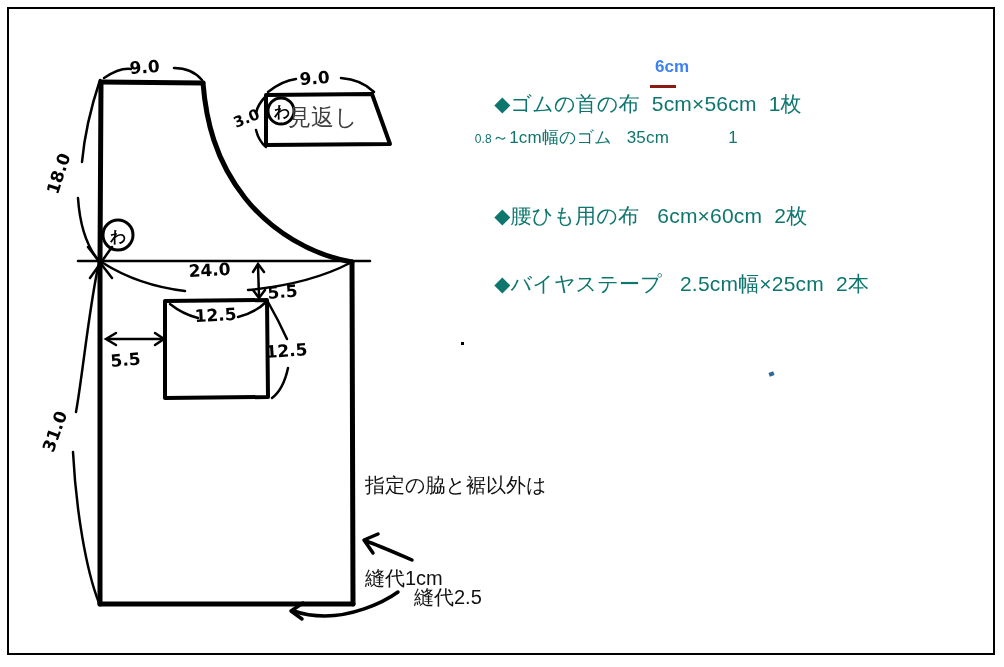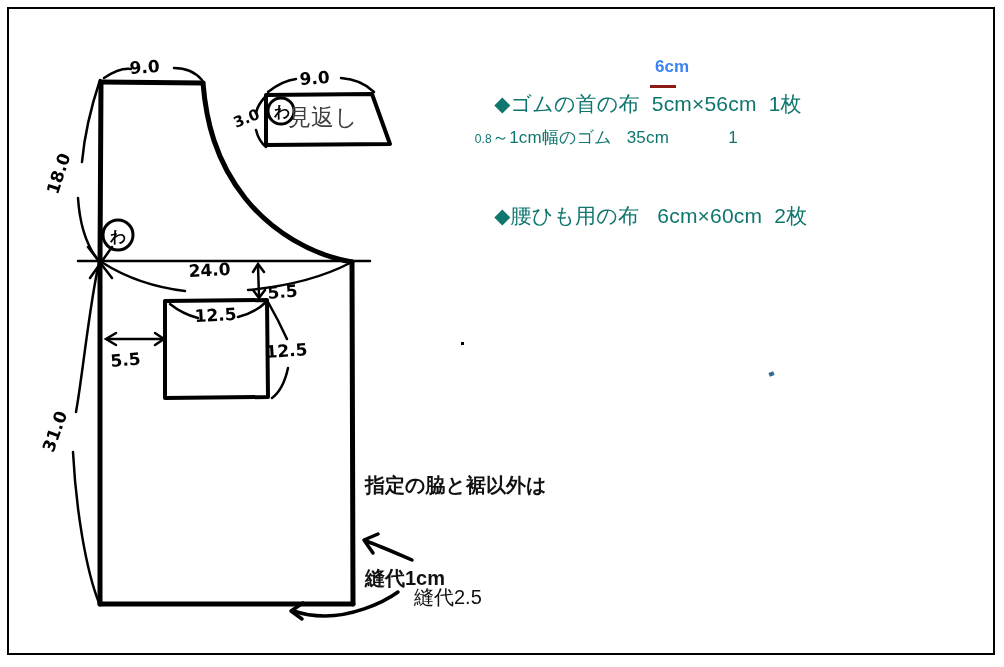--- a/index.html
+++ b/index.html
@@ -49,21 +49,20 @@
     vertical-align: baseline;
   }
   #note-block {
     position: absolute;
     left: 365px;
     top: 408px;
     color: #111111;
     font-size: 20px;
     line-height: 31px;
     white-space: pre;
-    font-weight: bold;
   }
   #seam-note {
     position: absolute;
     left: 414px;
     top: 551px;
     color: #111111;
     font-size: 20px;
     line-height: 1;
     white-space: pre;
     margin-top: 36px;
@@ -260,20 +259,23 @@
   <div id="strike-red"></div>
 
   <div class="spec-line spec-small" style="left:455px; top:112px;">
     <span class="spec-tiny">0.8</span><span>～1cm幅のゴム</span><span>   </span><span>35cm</span><span>            </span><span>1</span>
   </div>
 
   <div class="spec-line" style="left:470px; top:184px;">
     <span>◆</span><span>腰ひも用の布</span><span>   </span><span>6cm×60cm</span><span>  </span><span>2枚</span>
   </div>
 
+  <div class="spec-line" style="left:470px; top:252px;">
+    <span>◆</span><span>バイヤステープ</span><span>   </span><span>2.5cm幅×25cm</span><span>  </span><span>2本</span>
+  </div>
 
   <div id="facing-label">見返し</div>
 
   <div id="note-block">
     <div>指定の脇と裾以外は</div>
     <div>縫代1cm</div>
   </div>
 
   <div id="seam-note">縫代2.5</div>
 

